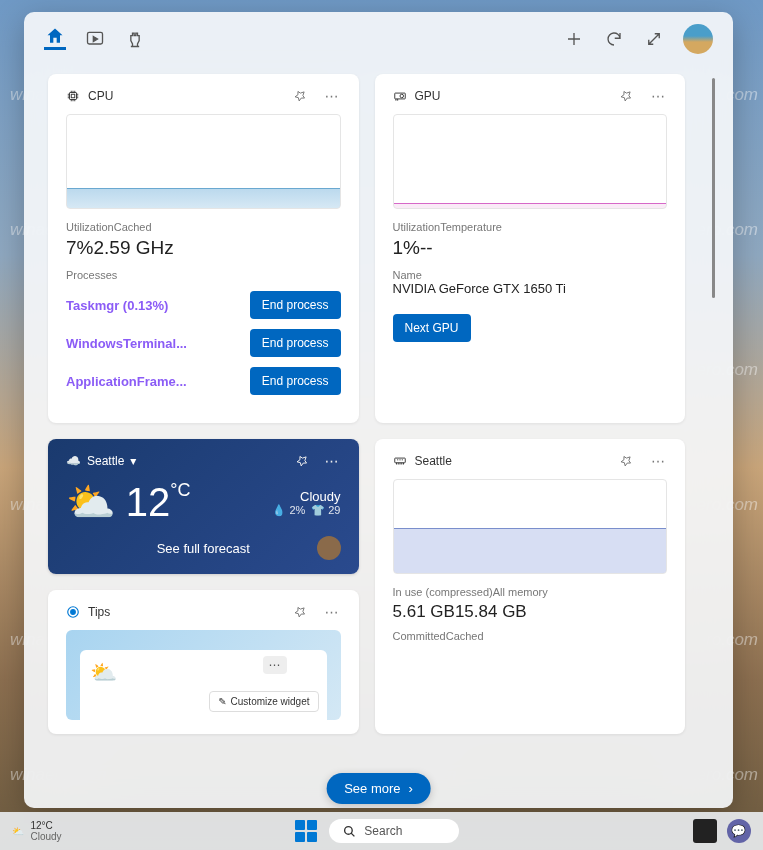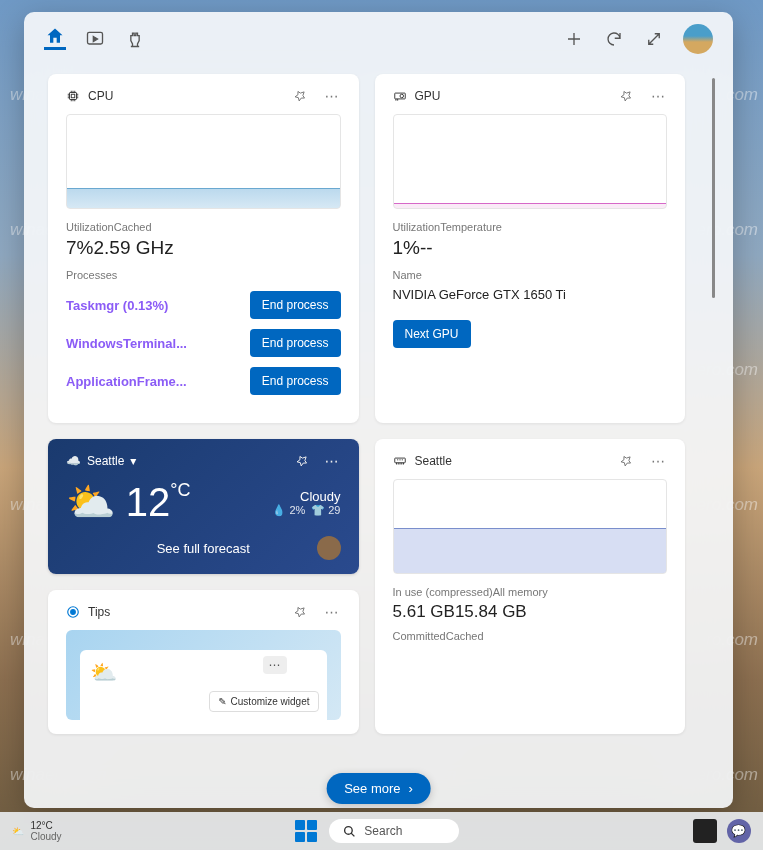--- a/index.html
+++ b/index.html
@@ -32,21 +32,21 @@
 
   .chart { height:95px; border:1px solid #e5e5e5; border-radius:4px; margin-bottom:12px; position:relative; overflow:hidden; }
   .chart-fill-cpu { position:absolute; bottom:0; left:0; right:0; height:20px; background:linear-gradient(180deg,rgba(120,180,220,0.5),rgba(120,180,220,0.3)); border-top:1px solid #6aa8d0; }
   .chart-fill-gpu { position:absolute; bottom:0; left:0; right:0; height:5px; background:rgba(220,120,200,0.15); border-top:1px solid #d668c8; }
   .chart-fill-mem { position:absolute; bottom:0; left:0; right:0; height:45px; background:rgba(140,160,220,0.35); border-top:1px solid #7a8ecc; }
 
   .stat-row { display:flex; margin-bottom:4px; }
   .stat-label { font-size:11px; color:#777; }
   .stat-val { font-size:17px; color:#222; }
   .stat-val.big { font-size:19px; }
-  .sub-label { font-size:11px; color:#777; margin-top:10px; margin-bottom:6px; }
+  .sub-label { font-size:11px; color:#777; margin-top:10px; margin-bottom:0; }
 
   .proc { display:flex; justify-content:space-between; align-items:center; margin:10px 0; }
   .proc-name { font-size:13px; font-weight:600; color:#8b5cf6; max-width:130px; overflow:hidden; text-overflow:ellipsis; white-space:nowrap; }
   .btn { background:#0067c0; color:#fff; border:none; border-radius:4px; padding:7px 12px; font-size:12px; font-weight:500; cursor:pointer; }
 
   .weather-card { background:linear-gradient(135deg,#1a3a6e 0%,#2a4a8e 100%); color:#fff; padding:14px 18px; border-radius:8px; box-shadow:0 1px 3px rgba(0,0,0,0.15); position:relative; }
   .weather-head { display:flex; align-items:center; gap:6px; font-size:12px; }
   .weather-body { display:flex; align-items:center; margin-top:10px; gap:10px; }
   .weather-icon { font-size:40px; }
   .weather-temp { font-size:40px; font-weight:300; }

